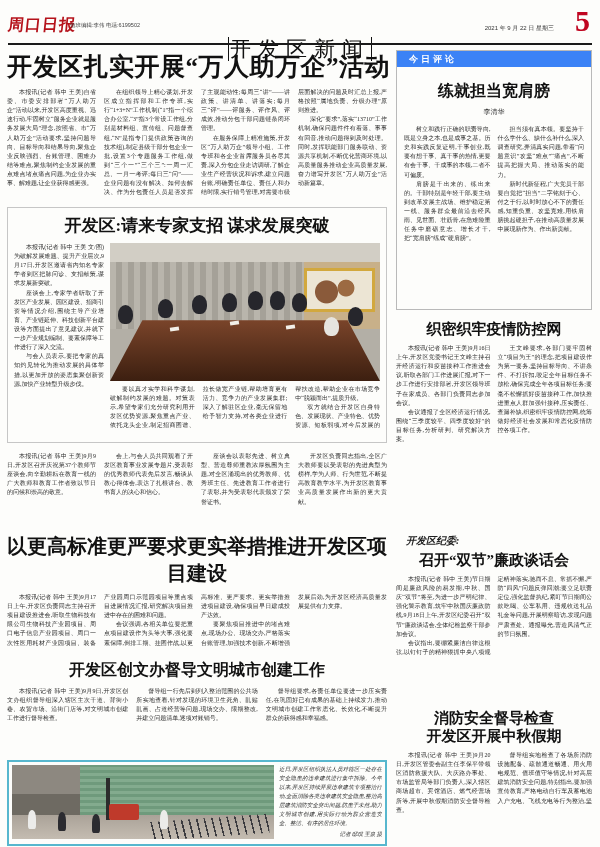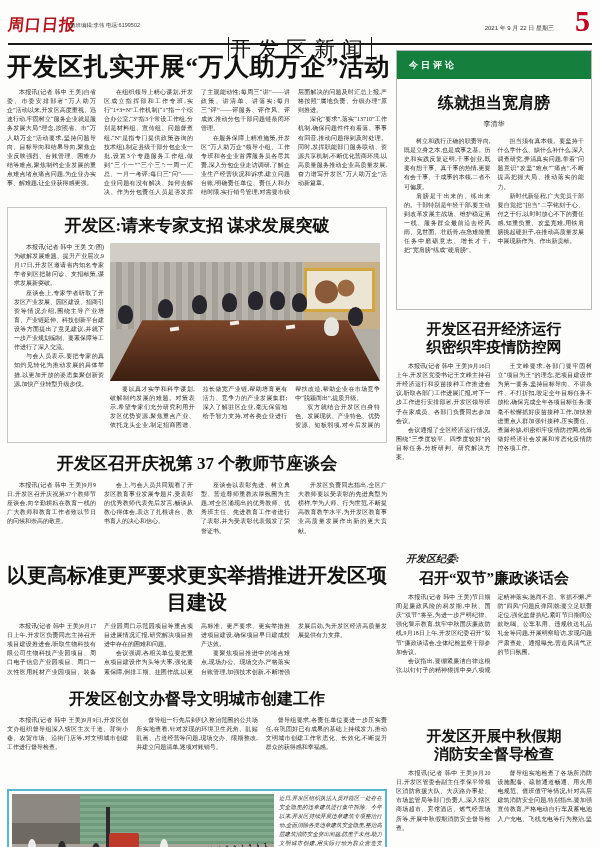--- a/index.html
+++ b/index.html
@@ -82,21 +82,21 @@
   .sp-mast { position:absolute; left:36%; bottom:26%; width:4px; height:42px; background:#2c2c2c; }
   .sp-bars { position:absolute; right:2%; bottom:2%; width:46%; height:26%;
     background:repeating-linear-gradient(80deg,transparent 0 6px,#3b3b3f 6px 7.5px); transform:rotate(-4deg); }
   .sp-person { position:absolute; width:8px; height:19px; background:#2b2b30; border-radius:45% 45% 20% 20%; }
   .sp-person.white { background:#ececea; }
   .photo-caption { font-size:5.5px; font-style:italic; line-height:1.65; color:#333; text-align:justify; overflow:hidden; }
   .photo-credit { text-align:right; font-style:italic; margin-top:2px; }
 
   
   .commentary-box { border:1px solid #b9b9b9; height:260px; overflow:hidden; }
-  .commentary-bar { height:28px; background:#15803d; display:flex; align-items:center; padding-left:12px; }
+  .commentary-bar { height:16px; background:#3b82f6; display:flex; align-items:center; padding-left:12px; }
   .commentary-label { color:#fff; font-size:9px; font-weight:bold; letter-spacing:3px; font-family:"Liberation Sans",sans-serif; }
   .commentary-title { font-size:16px; font-weight:bold; text-align:center; margin-top:14px; color:#111; }
   .commentary-author { font-size:7px; text-align:center; margin-top:5px; color:#333; }
   .commentary-body { height:188px; margin:8px 7px 0; }
 
   .r-article { margin-top:10px; }
   .r-article .body { margin-top:6px; }
   .economy-body { height:180px; }
   .kicker { font-size:10px; font-weight:bold; font-style:italic; color:#222; padding-left:10px; }
   .discipline-headline { margin-top:3px; }
@@ -161,21 +161,20 @@
           </div>
           <div class="body col3 expert-bottom">
               <p>要以真才实学和科学谋划,破解制约发展的难题。对策表示,希望专家们充分研究利用开发区优势资源,聚焦重点产业、依托龙头企业,制定招商图谱、拉长做宽产业链,帮助培育更有活力、竞争力的产业发展集群;深入了解驻区企业,毫无保留地给予智力支持,对各类企业进行帮扶改造,帮助企业在市场竞争中“脱颖而出”,提质升级。</p>
               <p>双方就结合开发区自身特色、发展现状、产业特色、优势资源、短板弱项,对今后发展的优势、劣势、机遇和挑战进行了充分讨论。</p>
             </div>
         </div>
       </div>
     </div>
 
     <div class="article">
-      <div class="headline-md">开发区召开庆祝第 37 个教师节座谈会</div>
       <div class="body col4 teachers-body">
           <p>本报讯(记者 韩中 王美)9月9日,开发区召开庆祝第37个教师节座谈会,向辛勤耕耘在教育一线的广大教师和教育工作者致以节日的问候和崇高的敬意。</p>
           <p>会上,与会人员共同观看了开发区教育事业发展专题片,受表彰的优秀教师代表先后发言,畅谈从教心得体会,表达了扎根讲台、教书育人的决心和信心。</p>
           <p>座谈会以表彰先进、树立典型、营造尊师重教浓厚氛围为主题,对全区涌现出的优秀教师、优秀班主任、先进教育工作者进行了表彰,并为受表彰代表颁发了荣誉证书。</p>
           <p>开发区负责同志指出,全区广大教师要以受表彰的先进典型为榜样,学为人师、行为世范,不断提高教育教学水平,为开发区教育事业高质量发展作出新的更大贡献。</p>
         </div>
     </div>
 
     <div class="article">
       <div class="headline-md" style="font-size:20px">以更高标准更严要求更实举措推进开发区项目建设</div>
@@ -227,43 +226,42 @@
       <div class="body col2 commentary-body">
           <p>树立和践行正确的职责导向,既是立身之本,也是成事之基。历史和实践反复证明,干事创业,既要有想干事、真干事的热情,更要有会干事、干成事的本领,二者不可偏废。</p>
           <p>肩膀是干出来的、练出来的。干部特别是年轻干部,要主动到改革发展主战场、维护稳定第一线、服务群众最前沿去经风雨、见世面、壮筋骨,在急难险重任务中磨砺意志、增长才干,把“宽肩膀”练成“硬肩膀”。</p>
           <p>担当须有真本领。要坚持干什么学什么、缺什么补什么,深入调查研究,弄清真实问题,带着“问题意识”攻坚“难点”“痛点”,不断提高把握大局、推动落实的能力。</p>
           <p>新时代新征程,广大党员干部要自觉把“担当”二字铭刻于心、付之于行,以时时放心不下的责任感,知重负重、攻坚克难,用铁肩膀挑起硬担子,在推动高质量发展中展现新作为、作出新贡献。</p>
         </div>
     </div>
 
     <div class="r-article">
       <div class="headline-sm">
-        <div>开发区召开经济运行</div>
         <div>织密织牢疫情防控网</div>
       </div>
       <div class="body col2 economy-body">
           <p>本报讯(记者 韩中 王美)9月16日上午,开发区党委书记王文峰主持召开经济运行和疫苗接种工作推进会议,听取各部门工作进展汇报,对下一步工作进行安排部署,开发区领导班子在家成员、各部门负责同志参加会议。</p>
           <p>会议通报了全区经济运行情况,围绕“三季度较平、四季度较好”的目标任务,分析研判、研究解决方案。</p>
           <p>王文峰要求,各部门要牢固树立“项目为王”的理念,把项目建设作为第一要务,坚持目标导向、不讲条件、不打折扣,咬定全年目标任务不放松,确保完成全年各项目标任务;要毫不松懈抓好疫苗接种工作,加快推进重点人群加强针接种,压实责任、查漏补缺,织密织牢疫情防控网,统筹做好经济社会发展和常态化疫情防控各项工作。</p>
         </div>
     </div>
 
     <div class="r-article">
       <div class="kicker">开发区纪委:</div>
       <div class="headline-sm discipline-headline">召开“双节”廉政谈话会</div>
       <div class="body col2 discipline-body">
           <p>本报讯(记者 韩中 王美)节日期间是廉政风险的易发期,中秋、国庆“双节”将至,为进一步严明纪律、强化警示教育,筑牢中秋国庆廉政防线,9月18日上午,开发区纪委召开“双节”廉政谈话会,全体纪检监察干部参加会议。</p>
           <p>会议指出,要绷紧廉洁自律这根弦,以钉钉子的精神狠抓中央八项规定精神落实,驰而不息、常抓不懈,严防“四风”问题反弹回潮;要立足职责定位,强化监督执纪,紧盯节日期间公款吃喝、公车私用、违规收送礼品礼金等问题,开展明察暗访,发现问题严肃查处、通报曝光,营造风清气正的节日氛围。</p>
         </div>
     </div>
 
     <div class="r-article">
       <div class="headline-sm">
+        <div>消防安全督导检查</div>
         <div>开发区开展中秋假期</div>
-        <div>消防安全督导检查</div>
       </div>
       <div class="body col2 fire-body">
           <p>本报讯(记者 韩中 王美)9月20日,开发区管委会副主任李保平带领区消防救援大队、大庆路办事处、市场监管局等部门负责人,深入辖区商场超市、宾馆酒店、燃气经营场所等,开展中秋假期消防安全督导检查。</p>
           <p>督导组实地检查了各场所消防设施配备、疏散通道畅通、用火用电规范、值班值守等情况,针对高层建筑消防安全问题,特别指出,要加强宣传教育,严格电动自行车及蓄电池入户充电、飞线充电等行为整治,坚决消除各类火灾隐患,确保人民群众度过一个平安祥和的节日。</p>
         </div>
     </div>
 
   </div>
 </div>
 

